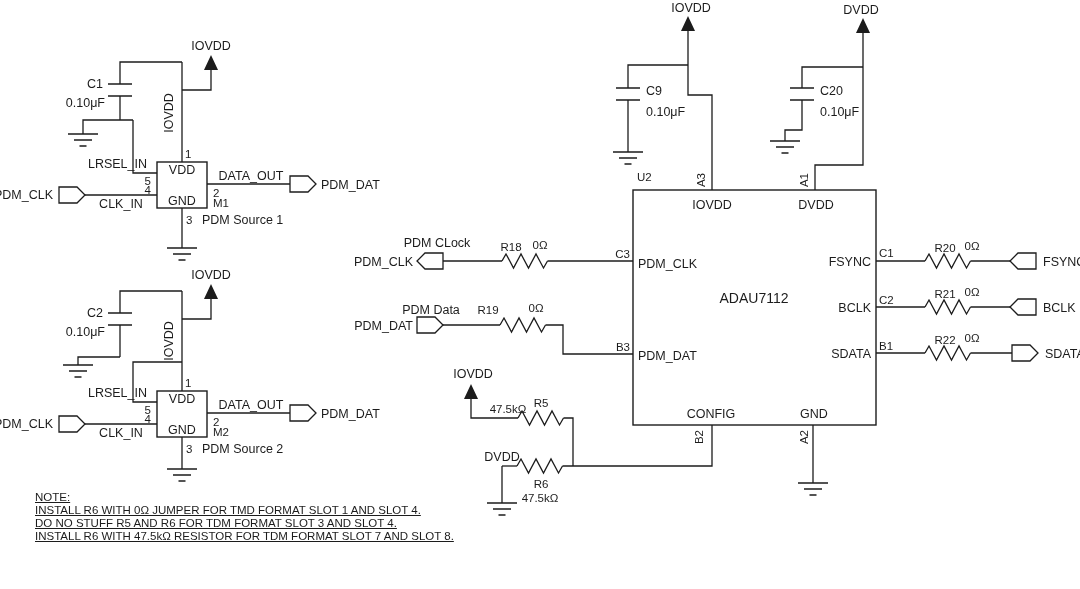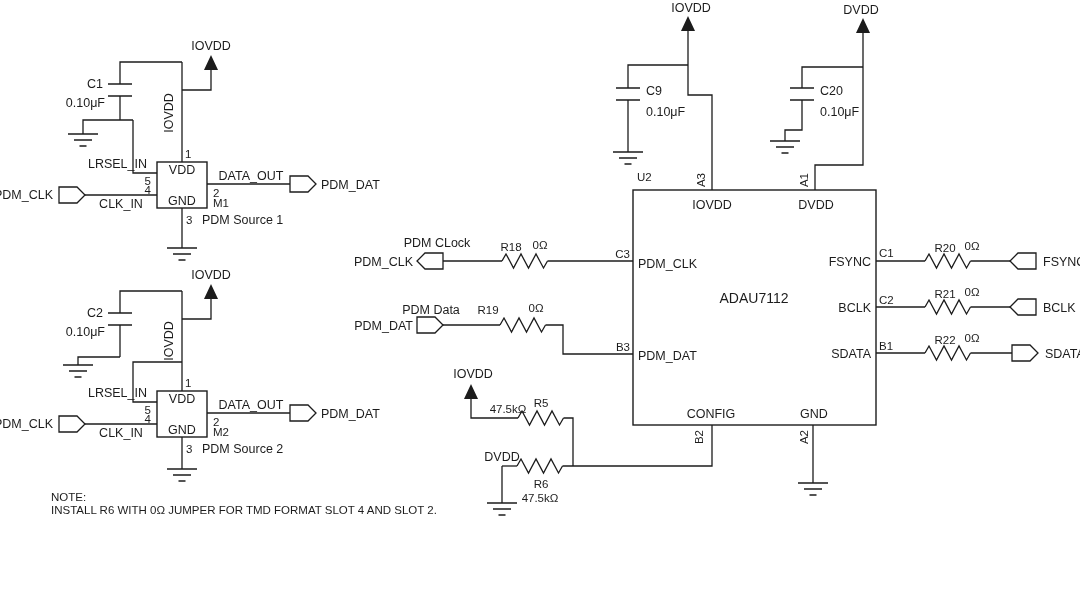--- a/index.html
+++ b/index.html
@@ -6,22 +6,22 @@
   body{width:1080px;height:589px;position:relative;overflow:hidden;
        font-family:"Liberation Sans",sans-serif;}
   svg{position:absolute;left:0;top:0;}
   .wire{stroke:#1c1c1c;stroke-width:1.3;fill:none;}
   .box{stroke:#1c1c1c;stroke-width:1.4;fill:none;}
   .fillb{fill:#1c1c1c;stroke:none;}
   .conn{fill:#ffffff;stroke:#1c1c1c;stroke-width:1.3;}
   text{fill:#1c1c1c;font-family:"Liberation Sans",sans-serif;font-size:12.5px;}
   .pin{font-size:11.5px;}
   .big{font-size:14px;}
-  #note-block{position:absolute;left:51px;top:491px;color:#1c1c1c;
-              font-size:11.5px;line-height:13px;white-space:nowrap;}
+  #note-block{position:absolute;left:35px;top:491px;color:#1c1c1c;
+              font-size:11.5px;line-height:13px;white-space:nowrap;text-decoration:underline;}
   #note-block sup{font-size:8.5px;}
 </style>
 </head>
 <body>
 
 <svg width="1080" height="589" viewBox="0 0 1080 589">
 
   <g>
     <path class="wire" d="M120,84 V62 H182"></path>
     <path class="wire" d="M182,62 V162"></path>
@@ -271,14 +271,16 @@
     <path class="wire" d="M562.5,466 H712 V425"></path>
     <path class="wire" d="M502,466 V503"></path>
     <g>
       <path class="wire" d="M487,503 H517 M493,509 H511 M498.5,515 H505.5"></path>
     </g>
   </g>
 </svg>
 
 <div id="note-block">
   <div>NOTE:</div>
-  <div>INSTALL R6 WITH 0Ω JUMPER FOR TMD FORMAT SLOT 4 AND SLOT 2.</div>
+  <div>INSTALL R6 WITH 0Ω JUMPER FOR TMD FORMAT SLOT 1 AND SLOT 4.</div>
+  <div>DO NO STUFF R5 AND R6 FOR TDM FORMAT SLOT 3 AND SLOT 4.</div>
+  <div>INSTALL R6 WITH 47.5kΩ RESISTOR FOR TDM FORMAT SLOT 7 AND SLOT 8.</div>
 </div>
 
 </body></html>

